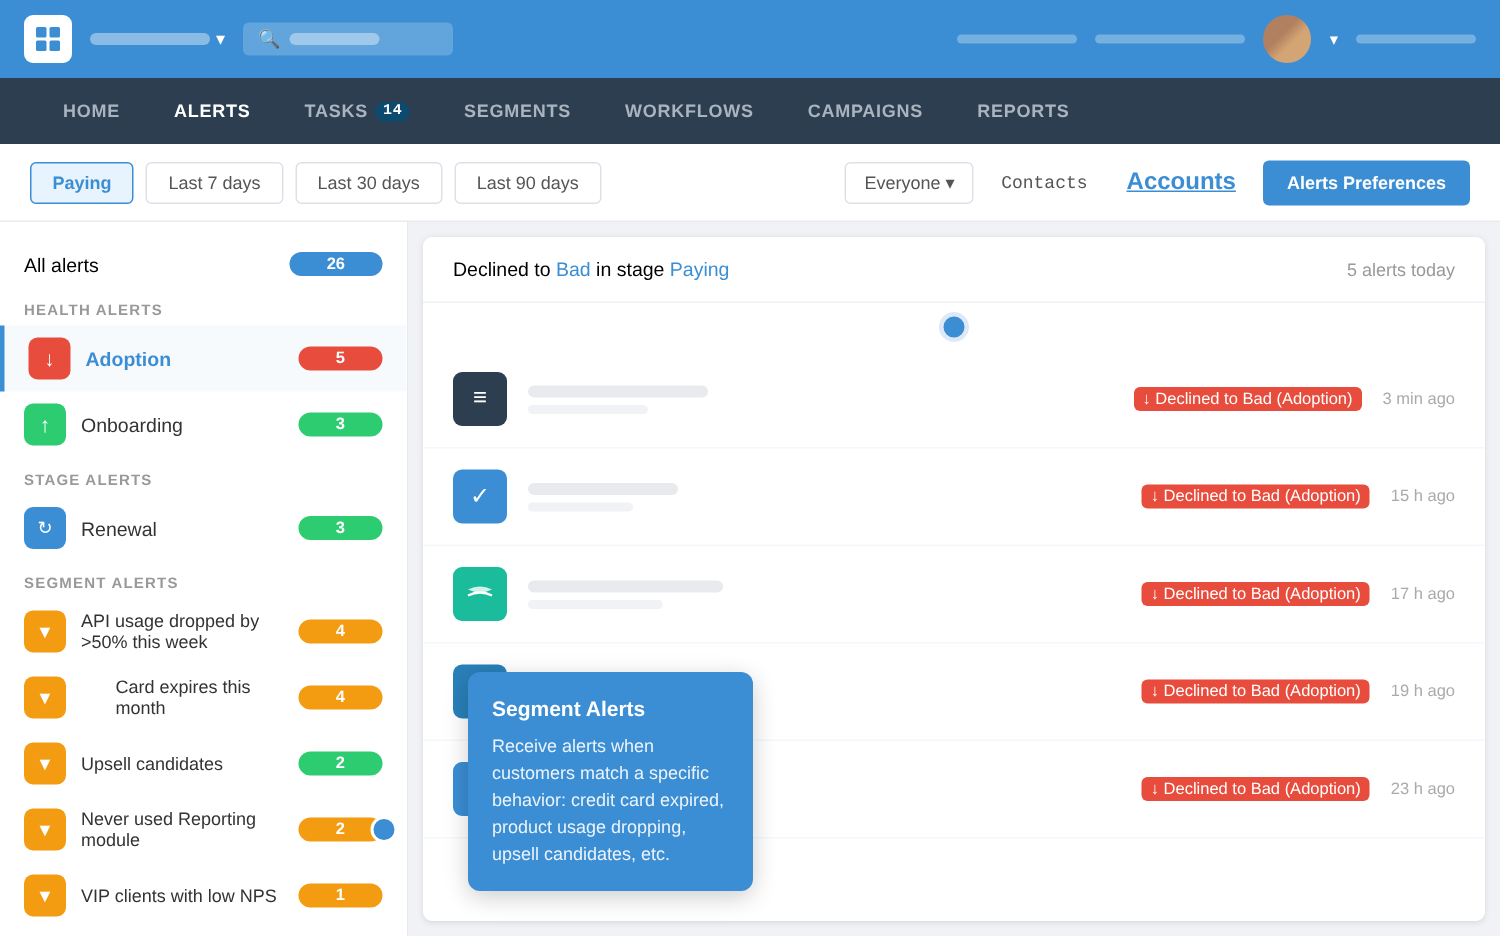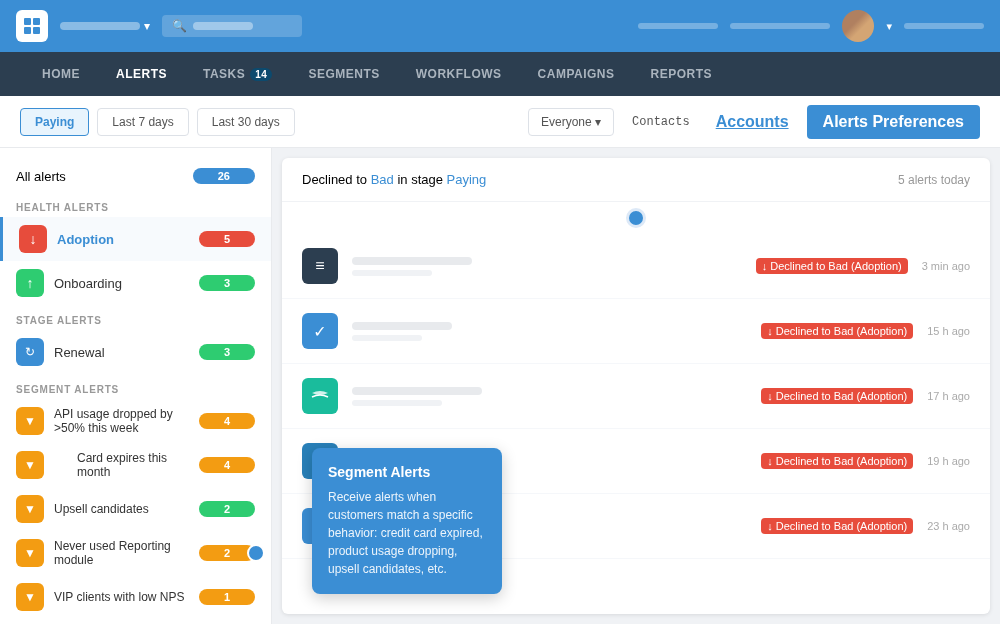--- a/index.html
+++ b/index.html
@@ -73,20 +73,21 @@
       color: white;
     }
     .nav-badge {
       background: #0c4a6e;
       color: white;
       border-radius: 10px;
       font-size: 10px;
       padding: 1px 5px;
       margin-left: 5px;
       font-weight: 700;
+      font-family: Liberation Mono, monospace;
     }
 
     
     .filter-bar {
       background: white;
       height: 52px;
       display: flex;
       align-items: center;
       padding: 0 20px;
       border-bottom: 1px solid #e8eaed;
@@ -138,21 +139,21 @@
       padding: 6px 8px;
       font-weight: 600;
       text-decoration: underline;
     }
     .alerts-pref-btn {
       background: #3b8ed4;
       color: white;
       border: none;
       border-radius: 4px;
       padding: 8px 16px;
-      font-size: 16px;
+      font-size: 12px;
       font-weight: 600;
       cursor: pointer;
     }
 
     
     .main-content {
       display: flex;
       height: calc(624px - 52px - 44px - 52px);
       background: #f0f2f5;
     }
@@ -403,20 +404,21 @@
   </div>
   <div class="nav-item">
     <span>REPORTS</span>
   </div>
 </div>
 
 <div class="filter-bar">
   <button class="tab-btn active">Paying</button>
   <button class="tab-btn">Last 7 days</button>
   <button class="tab-btn">Last 30 days</button>
+  <button class="tab-btn">Last 90 days</button>
   <div class="filter-right">
     <button class="everyone-btn">Everyone ▾</button>
     <span class="contacts-btn">Contacts</span>
     <span class="accounts-btn">Accounts</span>
     <button class="alerts-pref-btn">Alerts Preferences</button>
   </div>
 </div>
 
 <div class="main-content">
 

